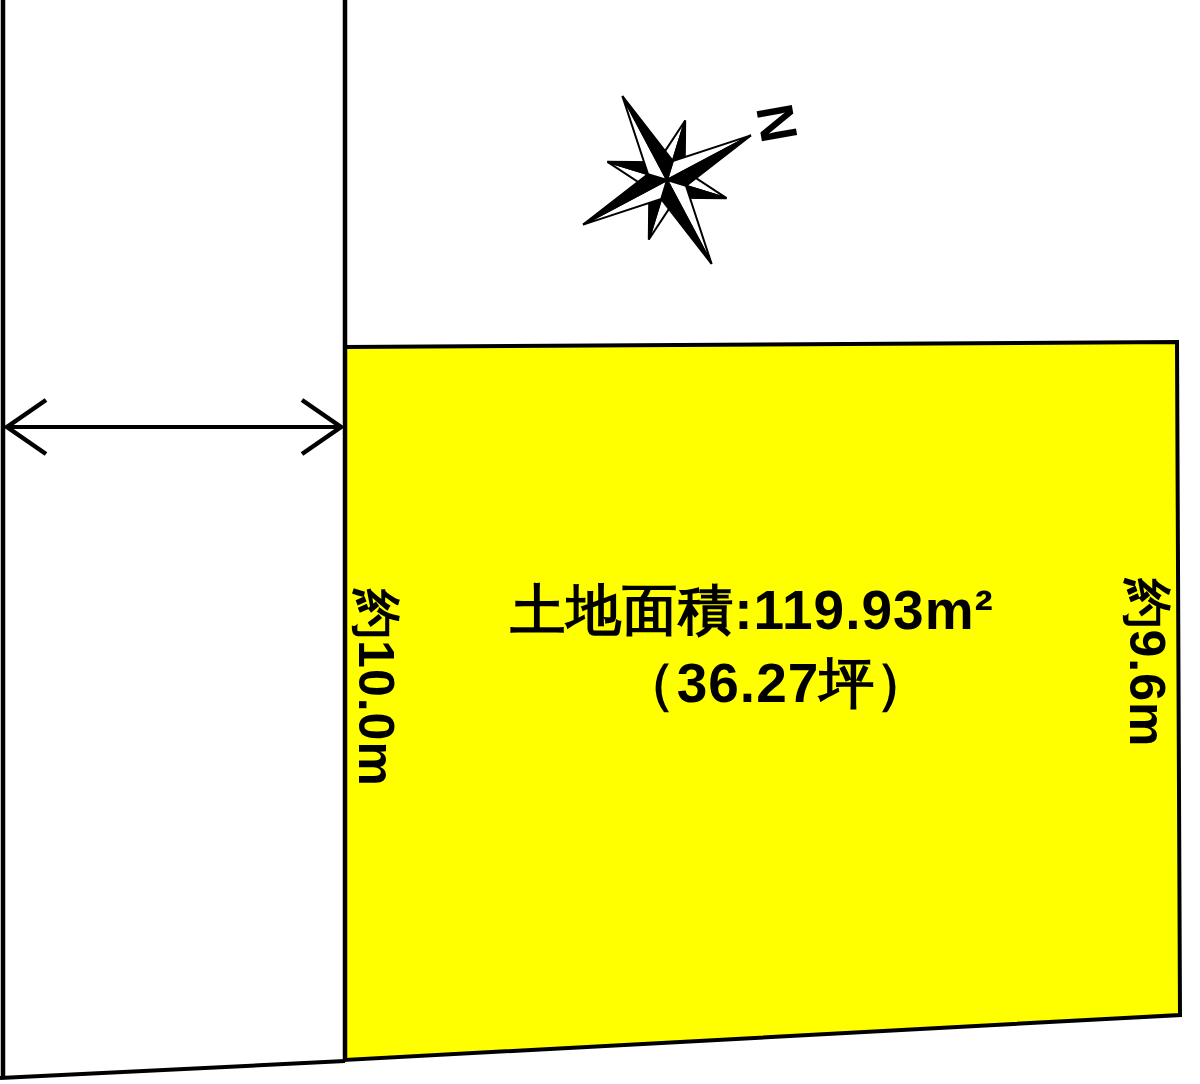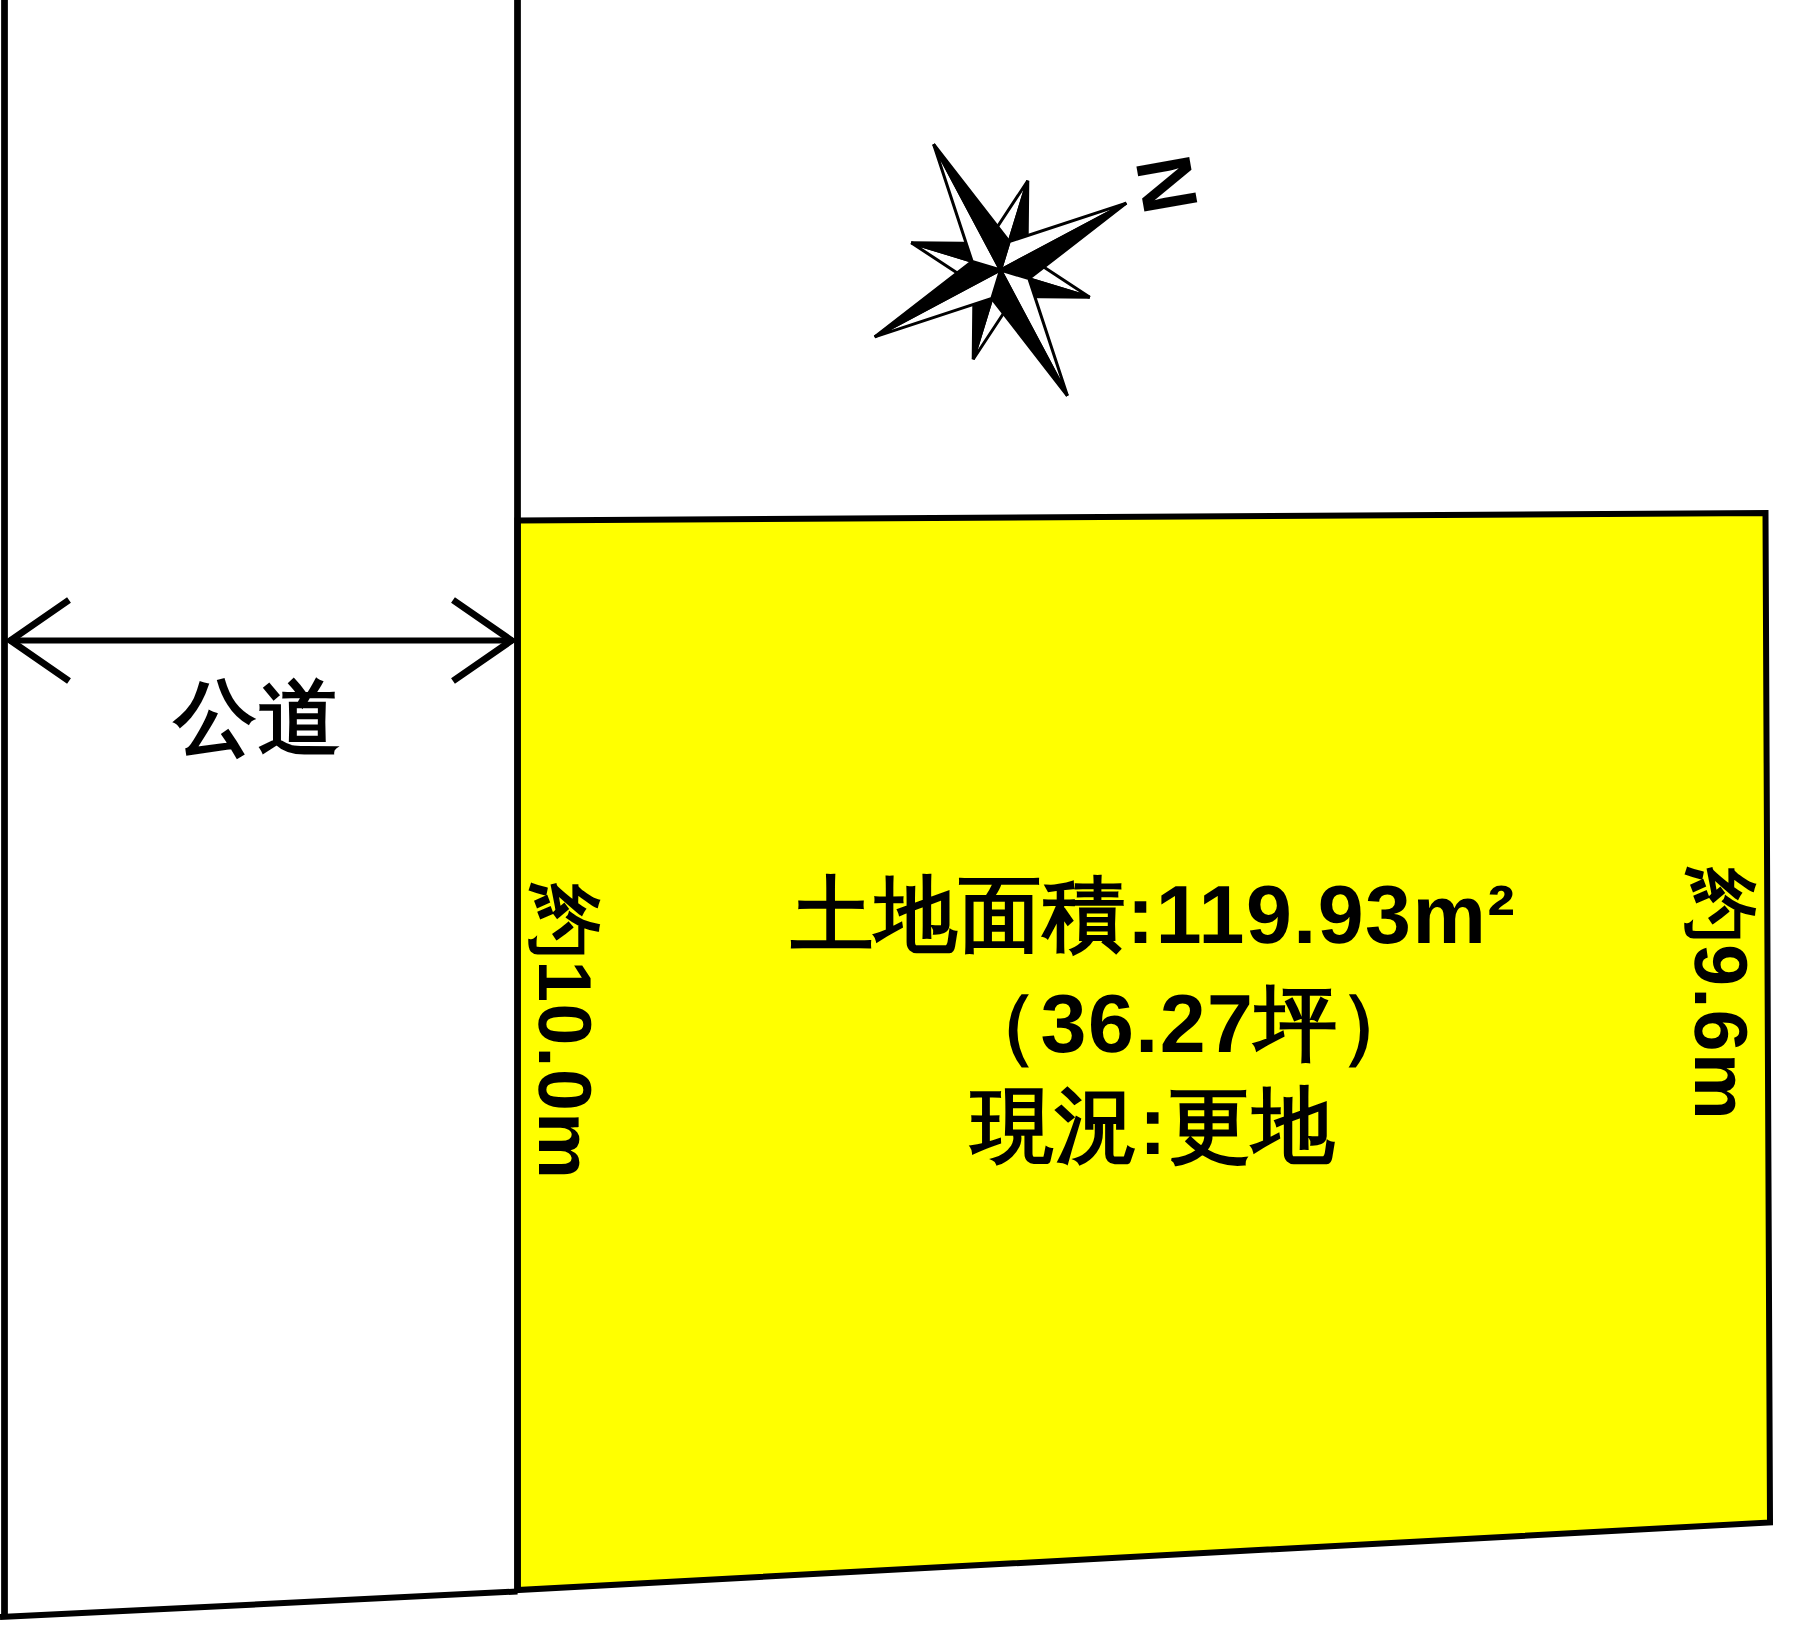--- a/index.html
+++ b/index.html
@@ -26,21 +26,21 @@
     font-weight: bold;
     white-space: nowrap;
     transform: translate(-50%, -50%);
     line-height: 1;
     letter-spacing: 1px;
   }
   .label.rot90 {
     transform: translate(-50%, -50%) rotate(90deg);
   }
   .edge-label { font-size: 50px; }
-  .center-label { font-size: 55px; margin-left: 17px; }
+  .center-label { font-size: 55px; }
   .road-label { font-size: 55px; }
 </style>
 </head>
 <body>
 
 <div class="stage">
 
   <svg class="diagram" width="1200" height="1084" viewBox="0 0 1200 1084">
 
     <polygon points="345,347 1177,342 1180,1015 345,1060" stroke="#000000" stroke-width="4" fill="#FFFF00"></polygon>
@@ -76,22 +76,20 @@
         <polygon points="0,95 14,14 0,0" fill="#ffffff" stroke="#000000" stroke-width="2"></polygon>
         <polygon points="0,95 -14,14 0,0" fill="#000000" stroke="#000000" stroke-width="2"></polygon>
         <polygon points="-95,0 -14,14 0,0" fill="#ffffff" stroke="#000000" stroke-width="2"></polygon>
         <polygon points="-95,0 -14,-14 0,0" fill="#000000" stroke="#000000" stroke-width="2"></polygon>
       </g>
     </g>
 
     <text transform="translate(777,123) rotate(80)" text-anchor="middle" dominant-baseline="central" font-size="52" font-weight="bold" fill="#000000">N</text>
   </svg>
 
-  <div class="label road-label" style="left:172px; top:479px;">公道</div>
 
   <div class="label edge-label rot90" style="left:376px; top:688px;">約10.0m</div>
   <div class="label edge-label rot90" style="left:1147px; top:663px;">約9.6m</div>
 
   <div class="label center-label" style="left:752px; top:610px;">土地面積:119.93m²</div>
   <div class="label center-label" style="left:776px; top:683px;">（36.27坪）</div>
-  <div class="label center-label" style="left:752px; top:751px;">現況:更地</div>
 
 </div>
 
 </body></html>

